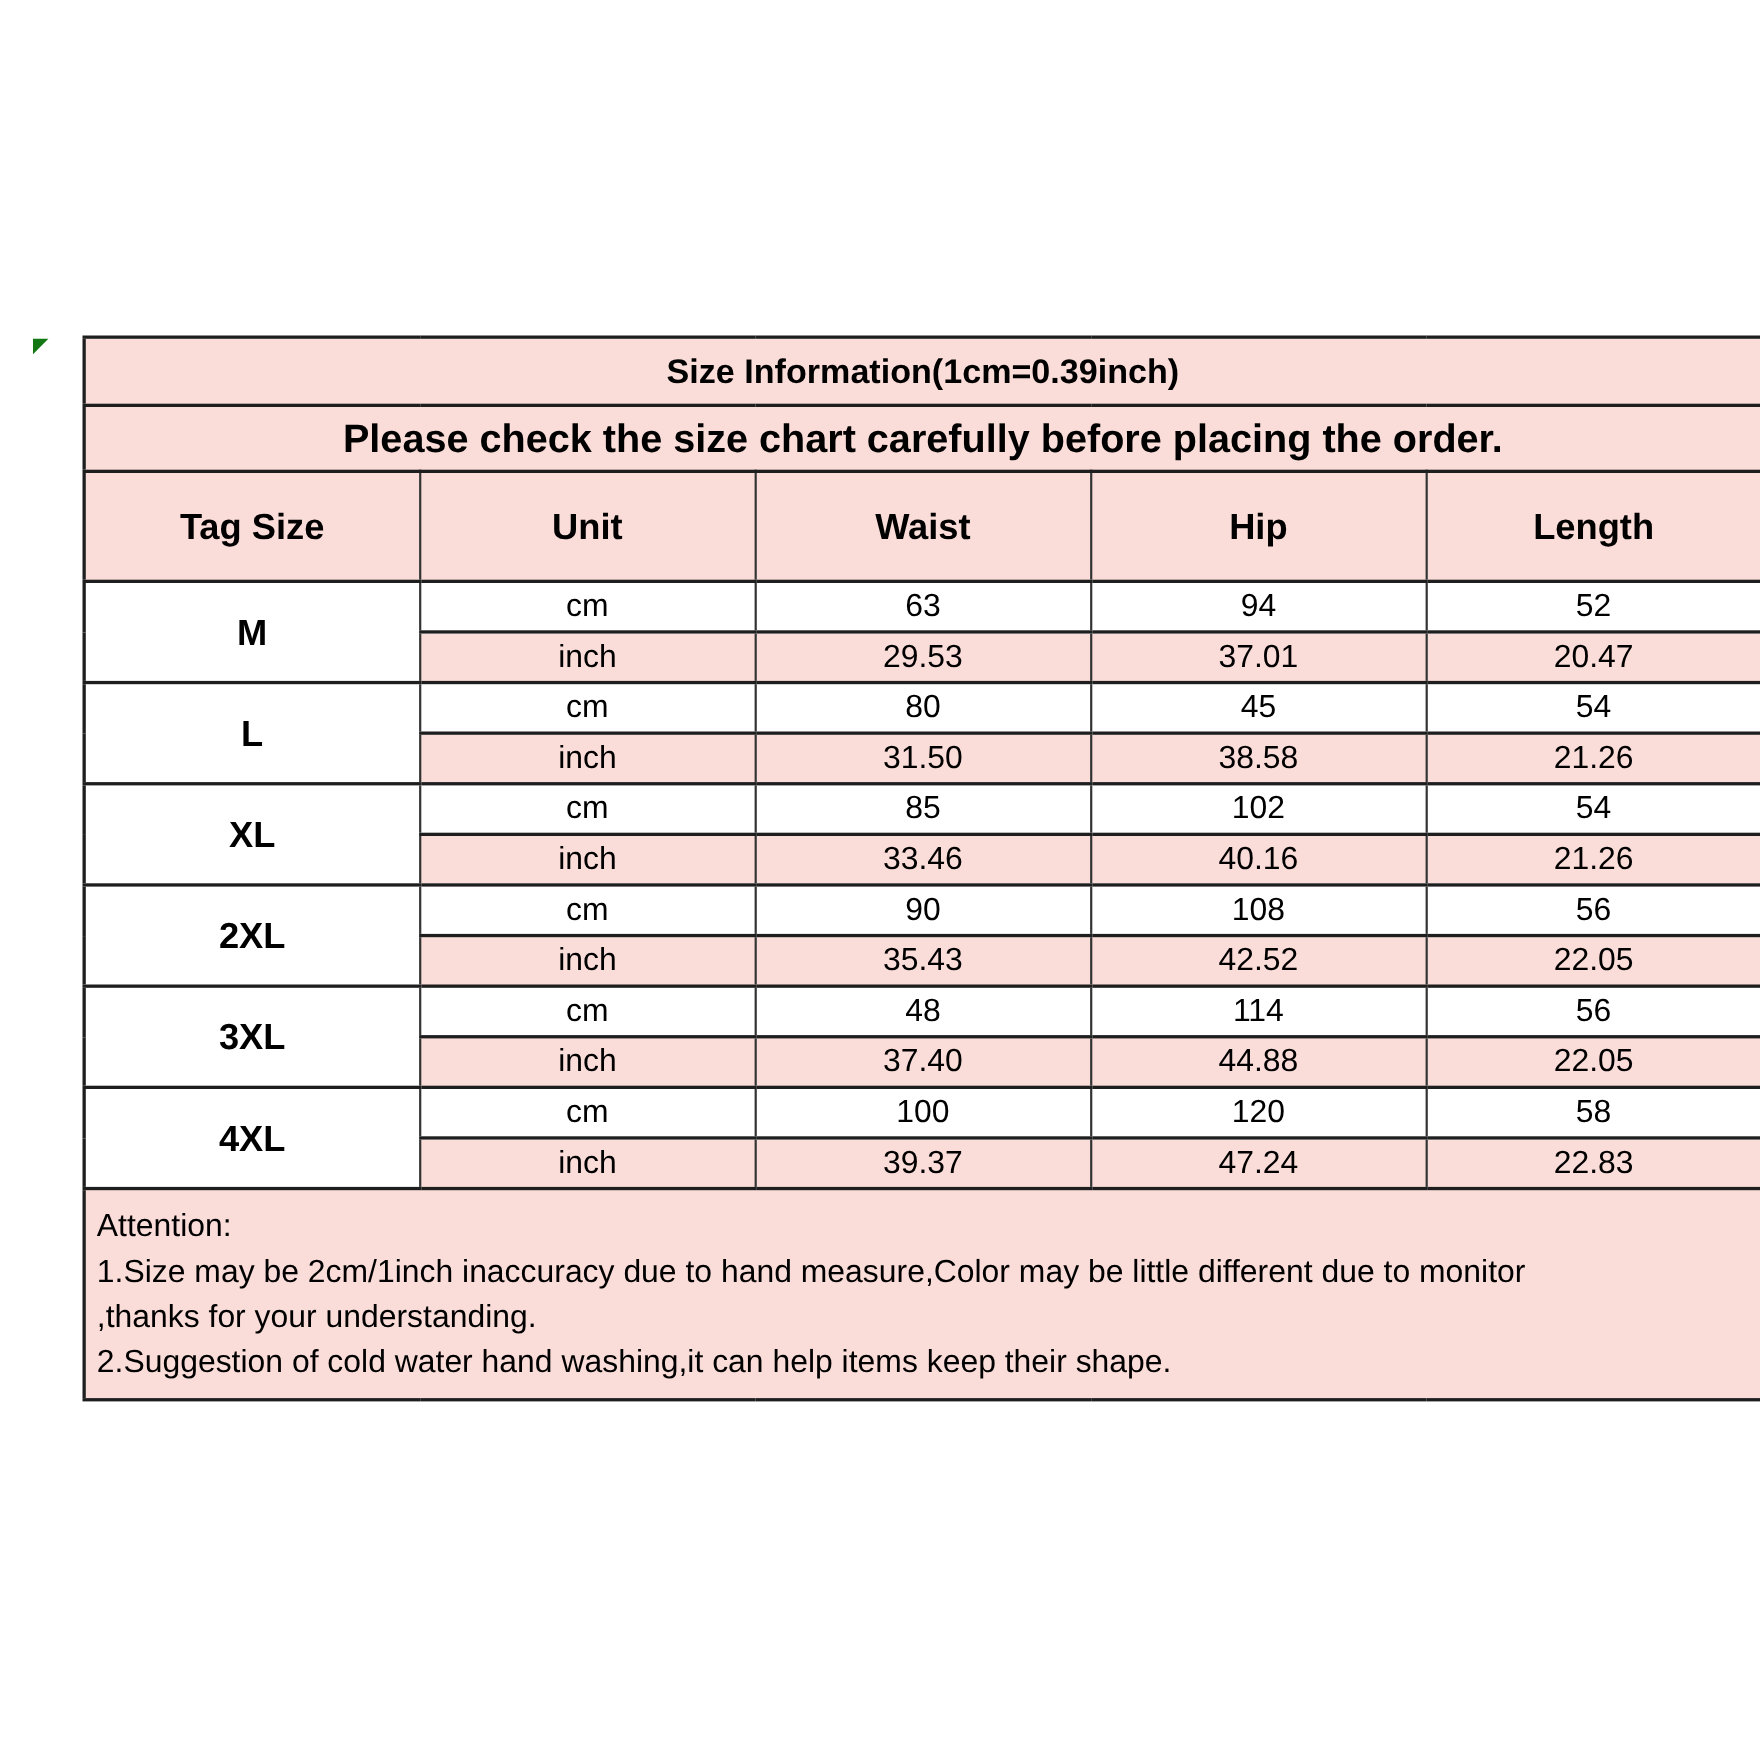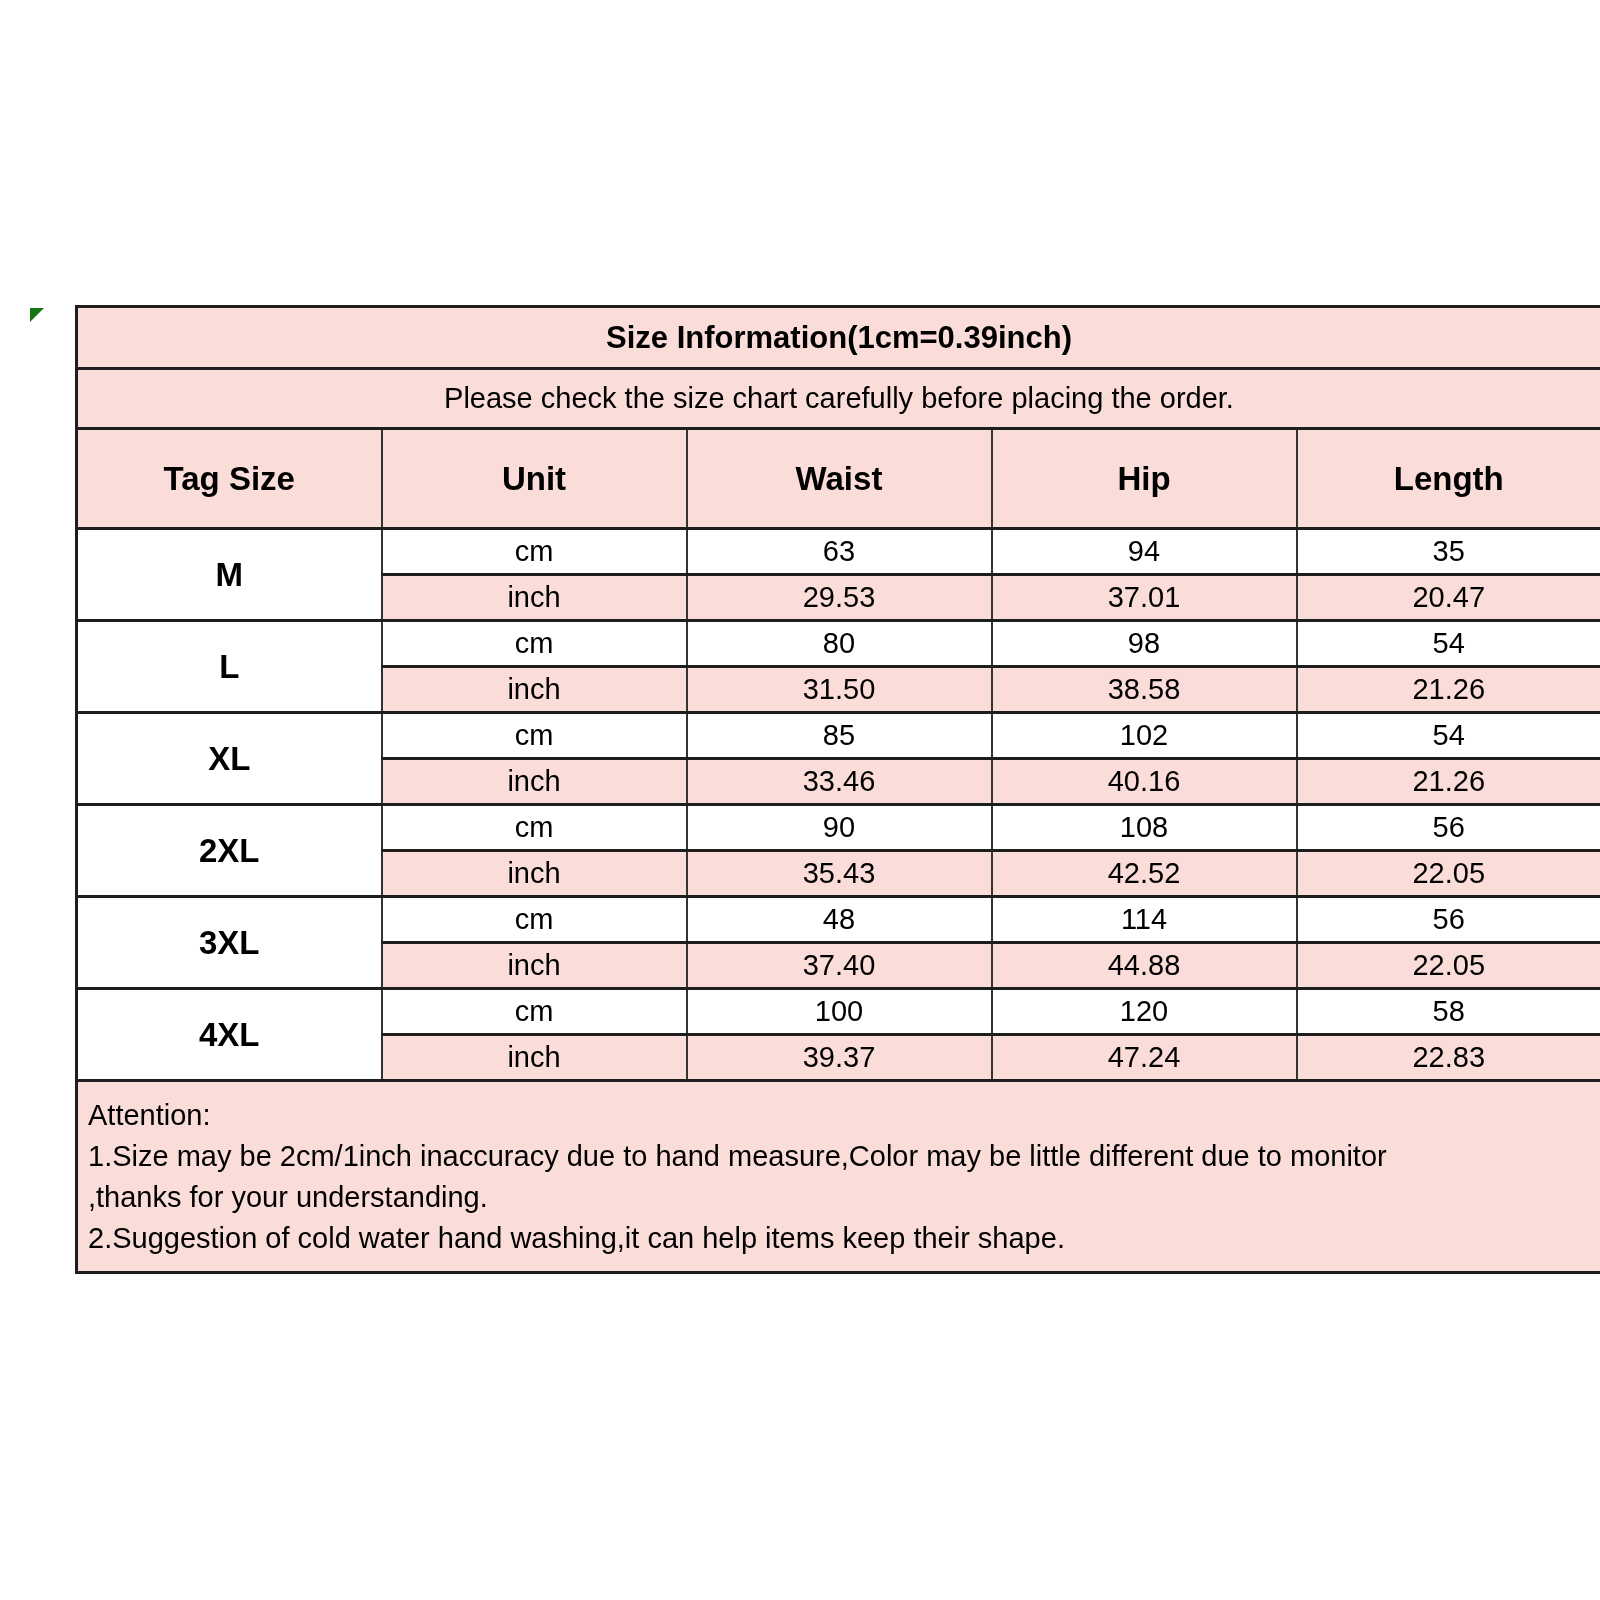--- a/index.html
+++ b/index.html
@@ -36,21 +36,21 @@
     border-right:2px solid var(--vline);
     text-align:center;vertical-align:middle;
     overflow:hidden;white-space:nowrap;
   }
   tr.title-row td{
     background:var(--pink);height:62px;
     font-size:31px;font-weight:bold;
   }
   tr.subtitle-row td{
     background:var(--pink);height:60px;
-    font-size:29px;font-weight:normal;
+    font-size:36px;font-weight:bold;
   }
   tr.header-row th{
     background:var(--pink);height:100px;
     font-size:33px;font-weight:bold;
   }
   tbody td{height:46px;font-size:29px;background:var(--white);}
   tbody td.tag-cell{font-size:33px;font-weight:bold;background:var(--white);}
   tbody tr.inch-row td{background:var(--pink);}
   tr.attention-row td{
     background:var(--pink);height:192px;
@@ -88,33 +88,33 @@
         <th>Hip</th>
         <th>Length</th>
       </tr>
     </thead>
     <tbody id="size-rows">
         <tr class="cm-row">
           <td class="tag-cell" rowspan="2">M</td>
           <td>cm</td>
           <td>63</td>
           <td>94</td>
-          <td>35</td>
+          <td>52</td>
         </tr>
         <tr class="inch-row">
           <td>inch</td>
           <td>29.53</td>
           <td>37.01</td>
           <td>20.47</td>
         </tr>
         <tr class="cm-row">
           <td class="tag-cell" rowspan="2">L</td>
           <td>cm</td>
           <td>80</td>
-          <td>98</td>
+          <td>45</td>
           <td>54</td>
         </tr>
         <tr class="inch-row">
           <td>inch</td>
           <td>31.50</td>
           <td>38.58</td>
           <td>21.26</td>
         </tr>
         <tr class="cm-row">
           <td class="tag-cell" rowspan="2">XL</td>

